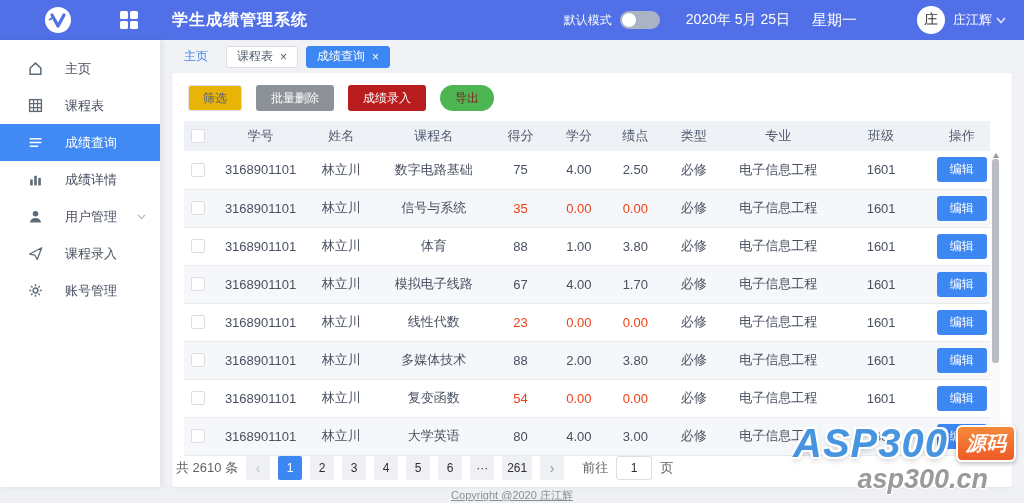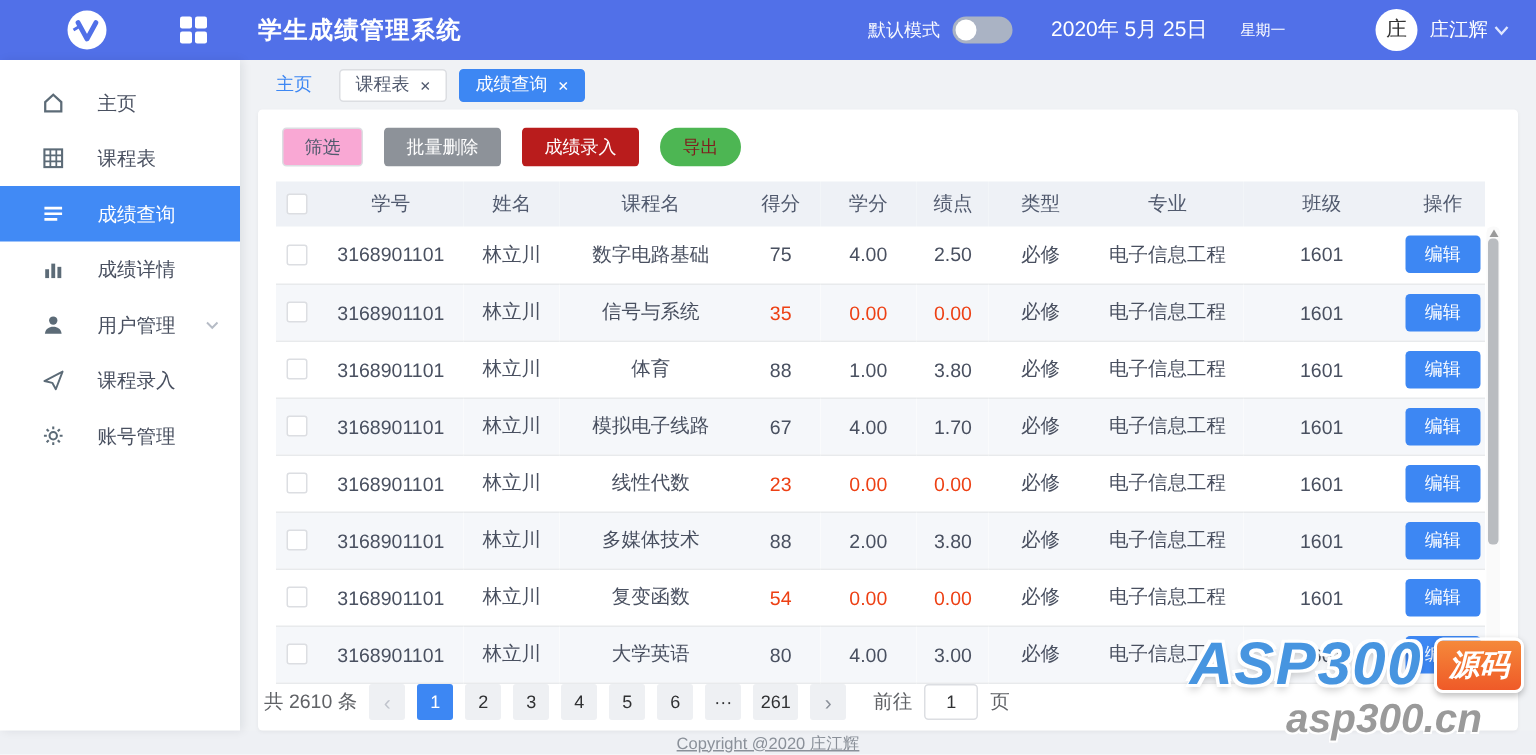--- a/index.html
+++ b/index.html
@@ -10,21 +10,21 @@
   .header { height:40px; background:#5170e8; display:flex; align-items:center; color:#fff; }
   .logo { width:28px; height:28px; margin-left:44px; }
   .grid-btn { width:18px; height:18px; margin-left:48px; display:grid; grid-template-columns:8px 8px; grid-template-rows:8px 8px; gap:2px; cursor:pointer; }
   .grid-btn span { background:#fff; border-radius:1.5px; }
   .app-title { font-size:16px; font-weight:bold; margin-left:34px; letter-spacing:1px; }
   .header-right { margin-left:auto; display:flex; align-items:center; }
   .mode-label { font-size:12px; opacity:.95; }
   .toggle { width:40px; height:18px; background:#aab3c4; border-radius:9px; margin:0 26px 0 8px; position:relative; cursor:pointer; }
   .toggle .knob { position:absolute; left:2px; top:2px; width:14px; height:14px; border-radius:50%; background:#fff; }
   .date-text { font-size:14px; }
-  .weekday-text { font-size:10px; margin-left:22px; }
+  .weekday-text { font-size:15px; margin-left:22px; }
   .avatar { width:28px; height:28px; border-radius:50%; background:#fff; color:#333; font-size:14px; display:flex; align-items:center; justify-content:center; margin-left:60px; }
   .username { font-size:13px; margin:0 4px 0 8px; }
   .header-chevron { margin-right:18px; display:flex; align-items:center; }
 
   
   .body { display:flex; height:447px; }
   .sidebar { width:160px; background:#fff; box-shadow:2px 0 6px rgba(0,21,41,.08); padding-top:10px; flex-shrink:0; z-index:2; }
   .side-item { height:37px; display:flex; align-items:center; padding-left:28px; color:#495060; font-size:13px; cursor:pointer; position:relative; }
   .side-item .icon { width:15px; height:15px; margin-right:22px; color:#5c6b77; display:flex; align-items:center; }
   .side-item.active { background:#418af5; color:#fff; }
@@ -38,21 +38,21 @@
   .tab { height:22px; display:flex; align-items:center; font-size:12px; padding:0 10px; border-radius:3px; cursor:pointer; }
   .tab-plain { color:#3d87f3; }
   .tab-closable { background:#fff; border:1px solid #dcdee2; color:#515a6e; }
   .tab-active { background:#3d87f3; color:#fff; border:1px solid #3d87f3; }
   .tab .close { margin-left:7px; font-size:12px; line-height:1; }
 
   
   .card { background:#fff; margin:0 12px; border-radius:3px; box-shadow:0 1px 3px rgba(0,0,0,.05); flex:1; display:flex; flex-direction:column; min-height:0; }
   .toolbar { padding:12px 12px 10px 16px; display:flex; gap:14px; }
   .btn { height:26px; padding:0 14px; font-size:12px; border-radius:3px; border:1px solid transparent; display:flex; align-items:center; cursor:pointer; }
-  .btn-default { background:#f9a8d4; border-color:#dcdee2; color:#515a6e; }
+  .btn-default { background:#eab308; border-color:#dcdee2; color:#515a6e; }
   .btn-gray { background:#8d9299; color:#fff; }
   .btn-primary { background:#b91c1c; color:#fff; }
   .btn-green { background:#4db653; color:#7f1d1d;border-radius:13px; }
 
   
   .tablewrap { position:relative; margin:0 12px; flex:1; }
   table { width:calc(100% - 10px); border-collapse:collapse; table-layout:fixed; }
   thead td { background:#eef1f6; height:30px; color:#515a6e; font-size:13px; text-align:center; }
   tbody td { height:38px; font-size:13px; color:#495060; text-align:center; border-bottom:1px solid #e8eaec; background:#fff; overflow:hidden; white-space:nowrap; }
   tbody tr:nth-child(even) td { background:#f5f7fa; }

